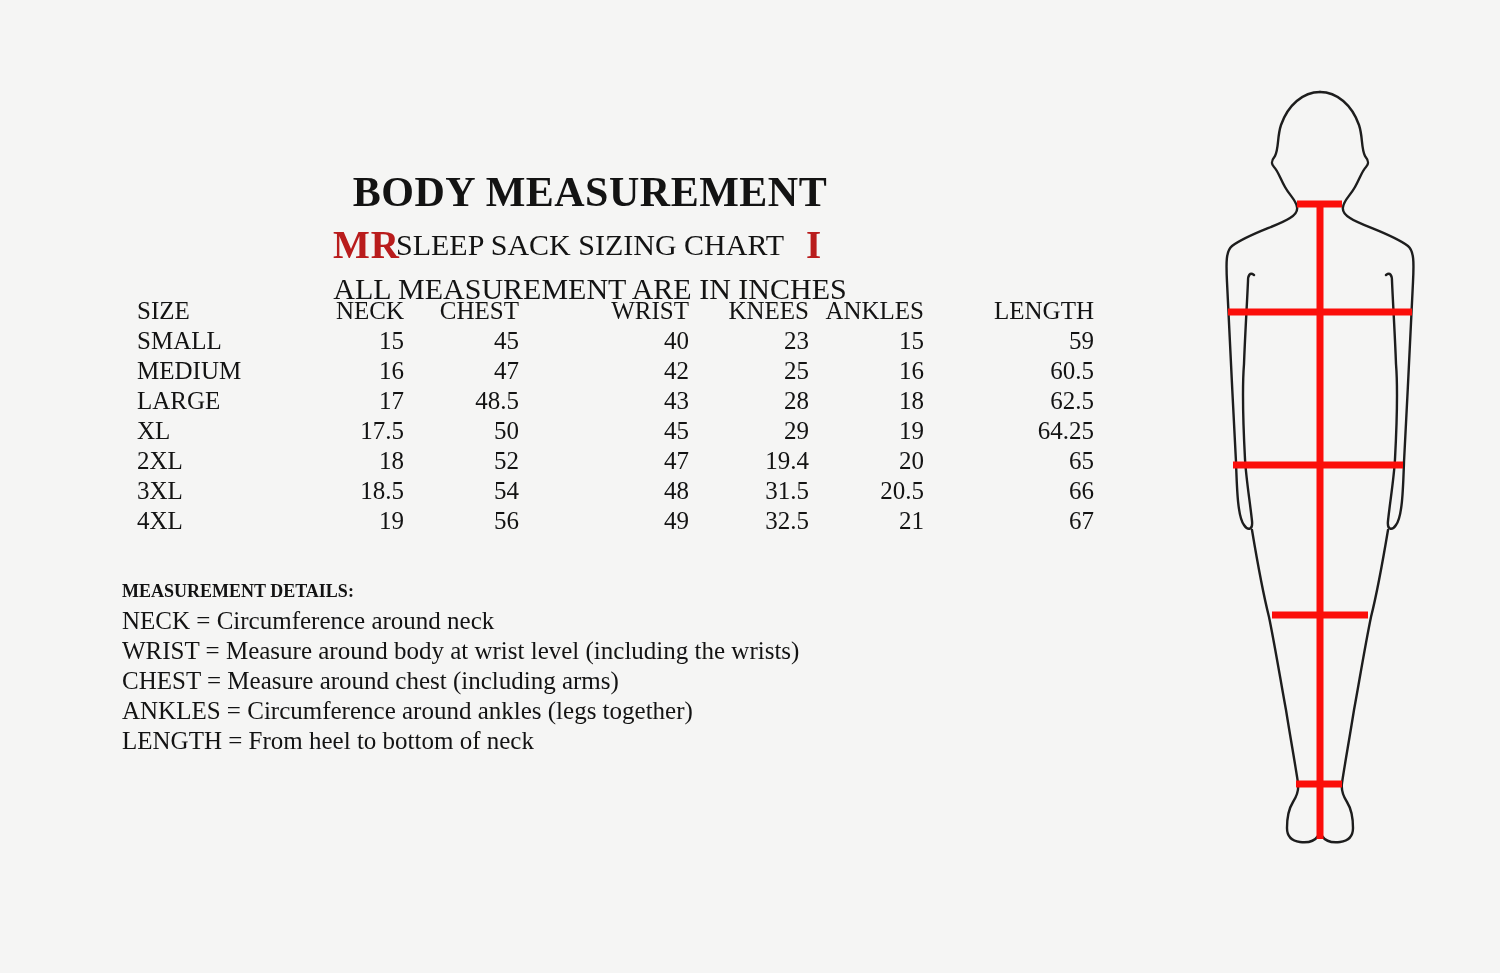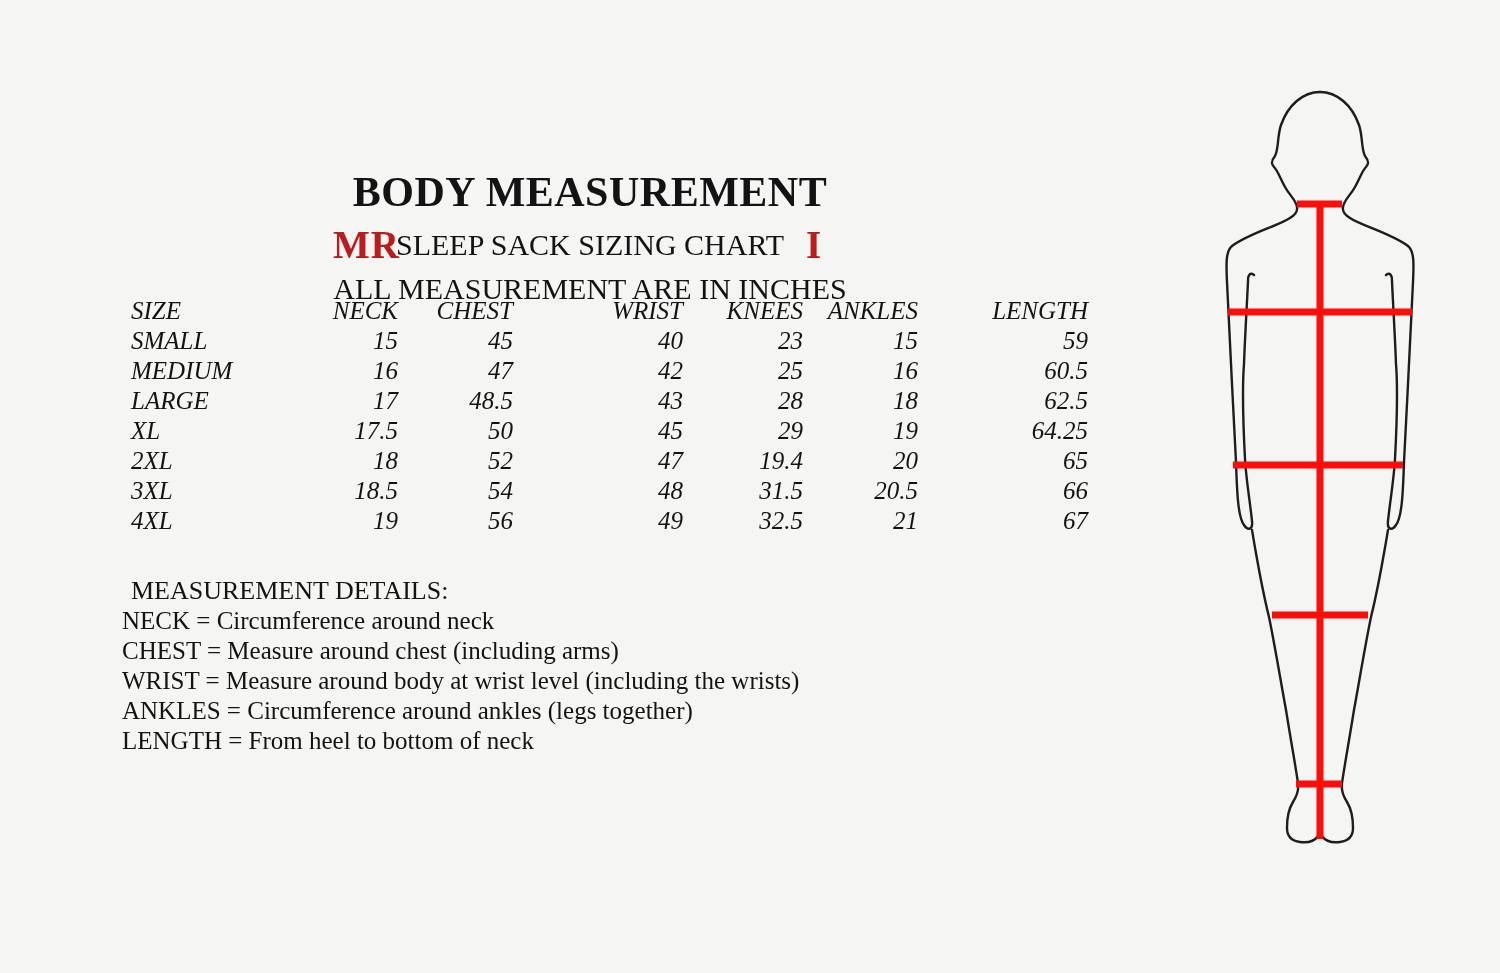--- a/index.html
+++ b/index.html
@@ -29,36 +29,35 @@
     z-index:2;
   }
   .headings h1{
     margin:0;font-size:42px;line-height:54px;font-weight:bold;letter-spacing:0.5px;
   }
   .headings h2,.headings h3{
     margin:8px;font-size:30px;line-height:36px;font-weight:normal;
   }
   .size-table{
     position:absolute;
-    left:123px;top:296px;
+    left:129px;top:296px;
     display:grid;
     grid-template-columns:160px 115px 115px 170px 120px 115px 170px;
     font-size:25px;line-height:30px;
     z-index:2;
-    font-style:italic;
   }
   .size-table .cell{text-align:right;white-space:nowrap;}
   .size-table .c0{text-align:left;padding-left:8px;}
   .details{
     position:absolute;
     left:122px;top:576px;
     font-size:25px;line-height:30px;
     z-index:2;
   }
-  .details .details-heading{font-weight:normal;font-size:26px;margin-left:9px;}
+  .details .details-heading{font-weight:bold;font-size:18px;}
   .figure{
     position:absolute;
     left:1200px;top:80px;
     width:240px;height:780px;
     z-index:2;
   }
 </style>
 </head>
 <body>
 
@@ -135,22 +134,22 @@
     <div class="cell">56</div>
     <div class="cell">49</div>
     <div class="cell">32.5</div>
     <div class="cell">21</div>
     <div class="cell">67</div>
   </div>
 
   <section class="details">
     <div class="details-heading">MEASUREMENT DETAILS:</div>
     <div class="details-line">NECK = Circumference around neck</div>
+    <div class="details-line">WRIST = Measure around body at wrist level (including the wrists)</div>
     <div class="details-line">CHEST = Measure around chest (including arms)</div>
-    <div class="details-line">WRIST = Measure around body at wrist level (including the wrists)</div>
     <div class="details-line">ANKLES = Circumference around ankles (legs together)</div>
     <div class="details-line">LENGTH = From heel to bottom of neck</div>
   </section>
 
   <svg class="figure" viewBox="0 0 240 780" fill="none">
 
     <path stroke-width="2.4" stroke-linecap="round" stroke-linejoin="round" d="M 120 12
              C 103 12 88 25 81 45
              C 77 57 79 68 75 76
              C 71 81 71 84 74 87

